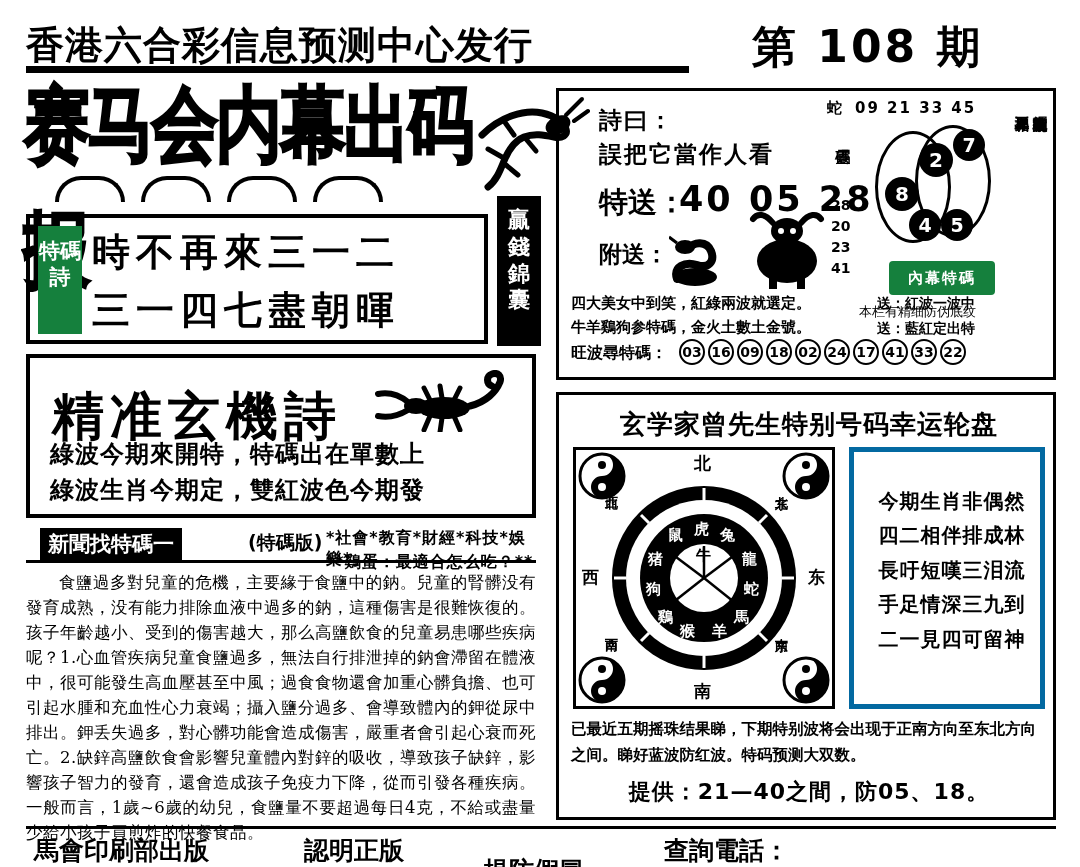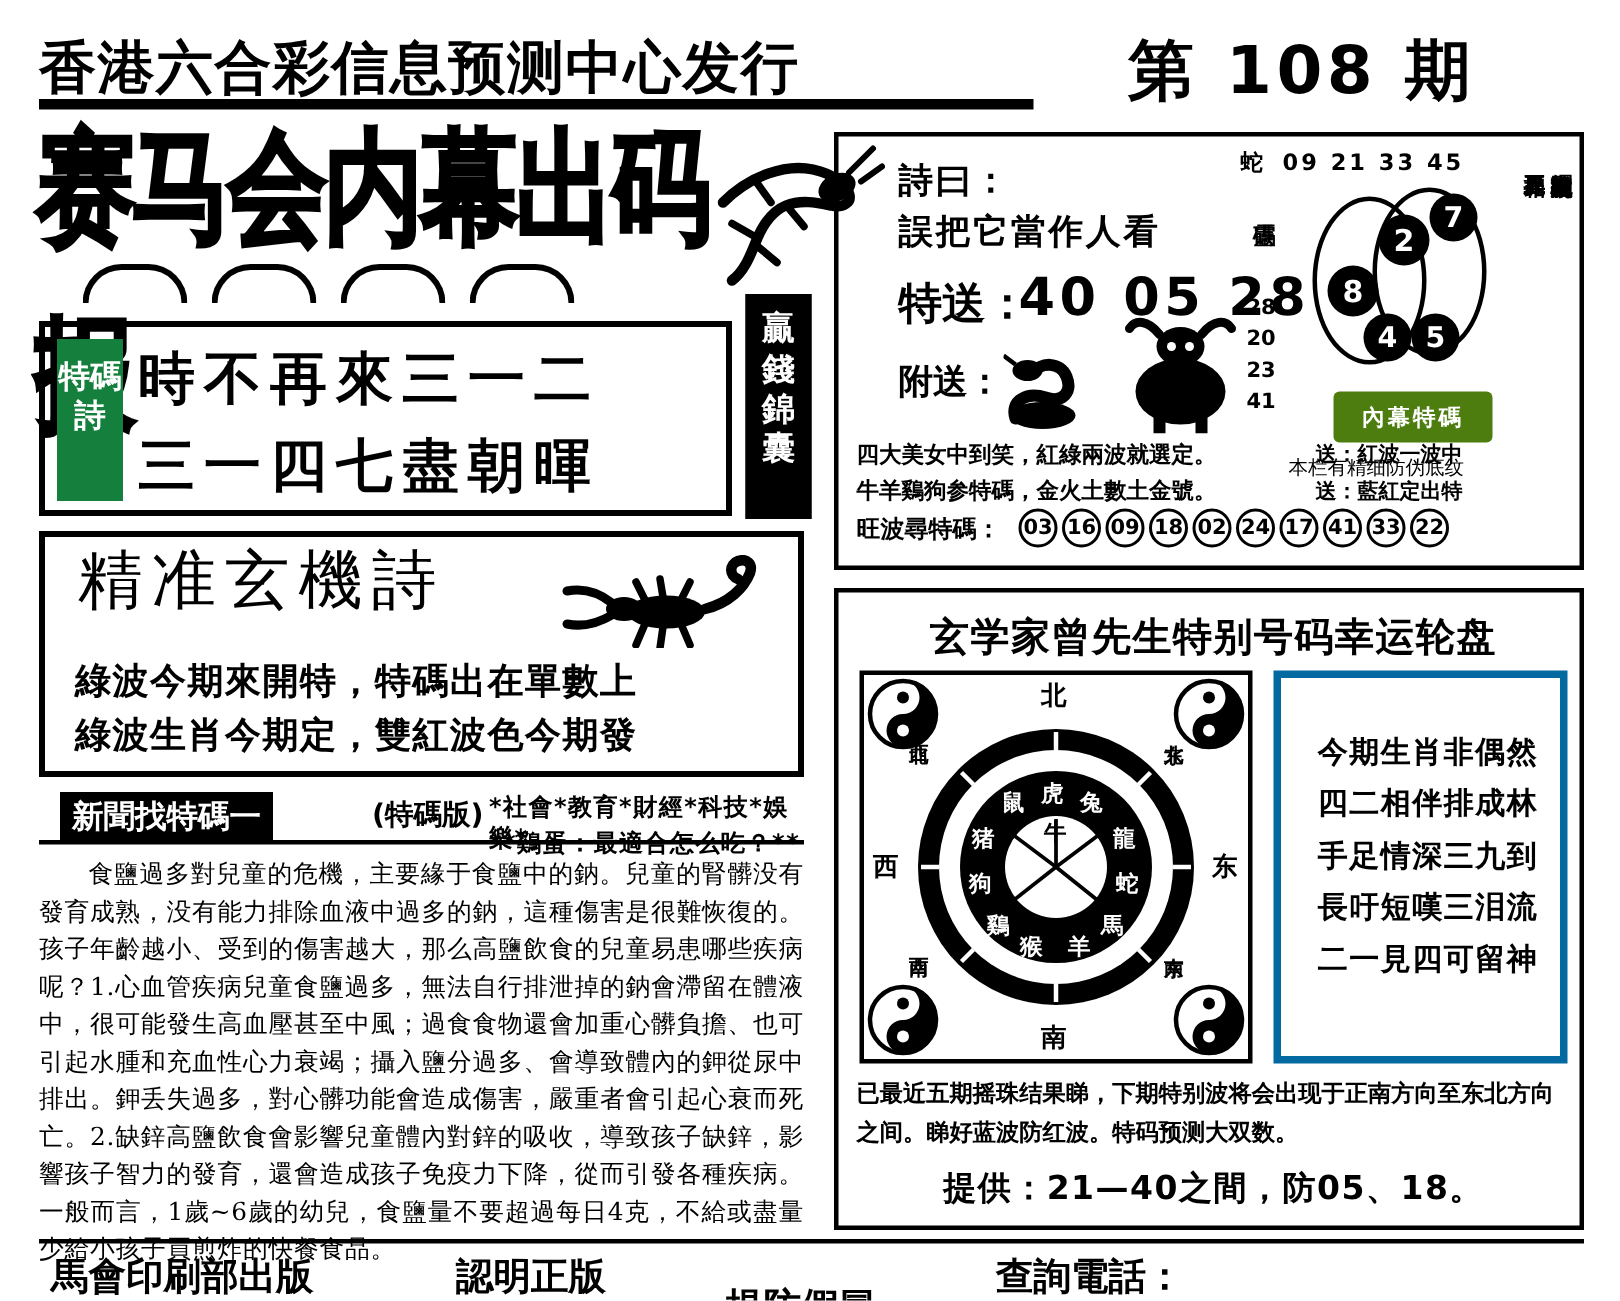--- a/index.html
+++ b/index.html
@@ -87,22 +87,22 @@
     font-size: 38px; font-weight: bold; letter-spacing: 6px;
     line-height: 58px; font-family: "DejaVu Serif", serif;
   }
 
   
   .mystic-box {
     position: absolute; left: 26px; top: 354px; width: 510px; height: 164px;
     border: 4px solid #000;
   }
   .mystic-title {
-    position: absolute; left: 22px; top: 0;
-    font-size: 43px; font-weight: normal; letter-spacing: 6px;
+    position: absolute; left: 22px; top: 24px;
+    font-size: 52px; font-weight: bold; letter-spacing: 6px;
     font-family: "DejaVu Serif", serif;
   }
   .scorpion { position: absolute; left: 340px; top: 12px; width: 160px; height: 62px; }
   .mystic-line {
     position: absolute; left: 20px; font-size: 24px; font-weight: bold;
     letter-spacing: 1px; font-family: "DejaVu Serif", serif; white-space: nowrap;
   }
   .mystic-line.l1 { top: 80px; }
   .mystic-line.l2 { top: 116px; }
 
@@ -164,21 +164,21 @@
   .ball-cluster { position:absolute; left:316px; top:34px; width:120px; height:130px; }
   .ball {
     position:absolute; border-radius:50%; background:#000; color:#fff;
     font-weight:bold; text-align:center; font-family:"DejaVu Sans", sans-serif;
   }
   .ring {
     position:absolute; border:3px solid #000; border-radius:50%;
   }
   .stamp {
     position:absolute; left:330px; top:170px; width:106px; height:34px;
-    background:#4d7c0f; color:#fff; font-size:15px; font-weight:bold; text-align:center;
+    background:#15803d; color:#fff; font-size:15px; font-weight:bold; text-align:center;
     line-height:34px; letter-spacing:2px; font-family:"DejaVu Sans", sans-serif;
     border-radius: 4px;
   }
   .anti-fake {
     position:absolute; left:300px; top:212px; font-size:13px;
     font-family:"DejaVu Sans", sans-serif;
   }
   .right-vert {
     position:absolute; left:452px; top:14px; width:40px; font-size:14.5px;
     font-weight:bold; font-family:"DejaVu Sans", sans-serif;
@@ -469,22 +469,22 @@
         <span style="position:absolute;left:104px;top:172px;color:#fff;font-size:15px;font-weight:bold;font-family:'DejaVu Sans',sans-serif;">猴</span>
         <span style="position:absolute;left:136px;top:172px;color:#fff;font-size:15px;font-weight:bold;font-family:'DejaVu Sans',sans-serif;">羊</span>
         <span style="position:absolute;left:120px;top:96px;color:#000;font-size:15px;font-weight:bold;font-family:'DejaVu Sans',sans-serif;">牛</span>
       </div>
     </div>
 
     <div class="poem-right-box">
       <div class="poem-right-lines">
         <div>今期生肖非偶然</div>
         <div>四二相伴排成林</div>
+        <div>長吁短嘆三泪流</div>
         <div>手足情深三九到</div>
-        <div>長吁短嘆三泪流</div>
         <div>二一見四可留神</div>
       </div>
     </div>
 
     <div class="bottom-note">已最近五期摇珠结果睇，下期特别波将会出现于正南方向至东北方向之间。睇好蓝波防红波。特码预测大双数。</div>
     <div class="bottom-provide">
       <span>提供：</span><span>21—40之間，防05、18。</span>
     </div>
   </div>
 

